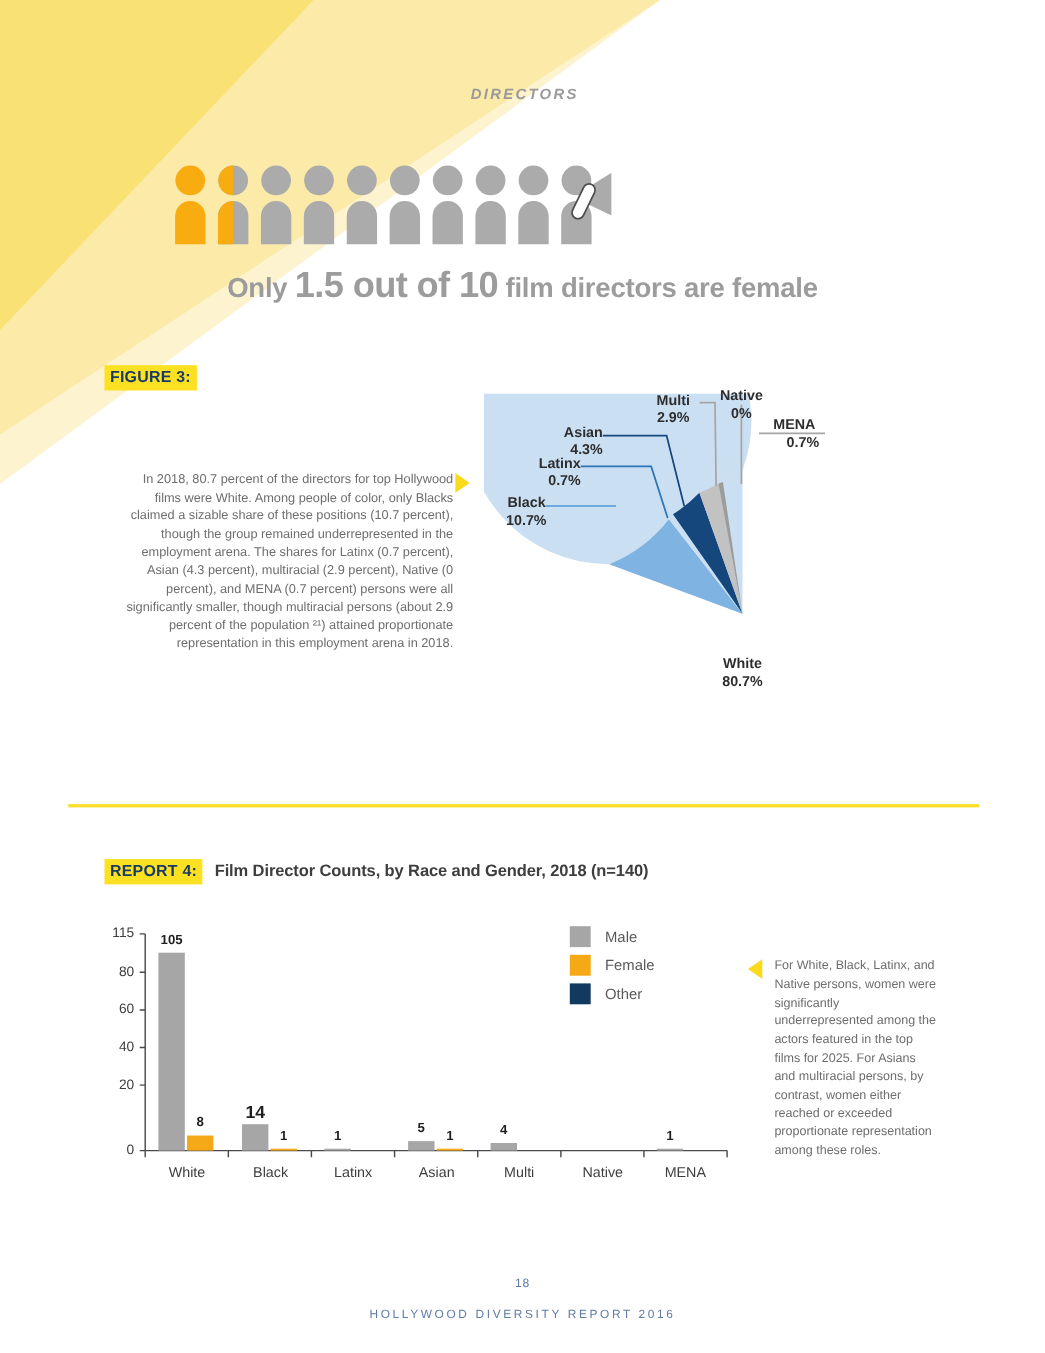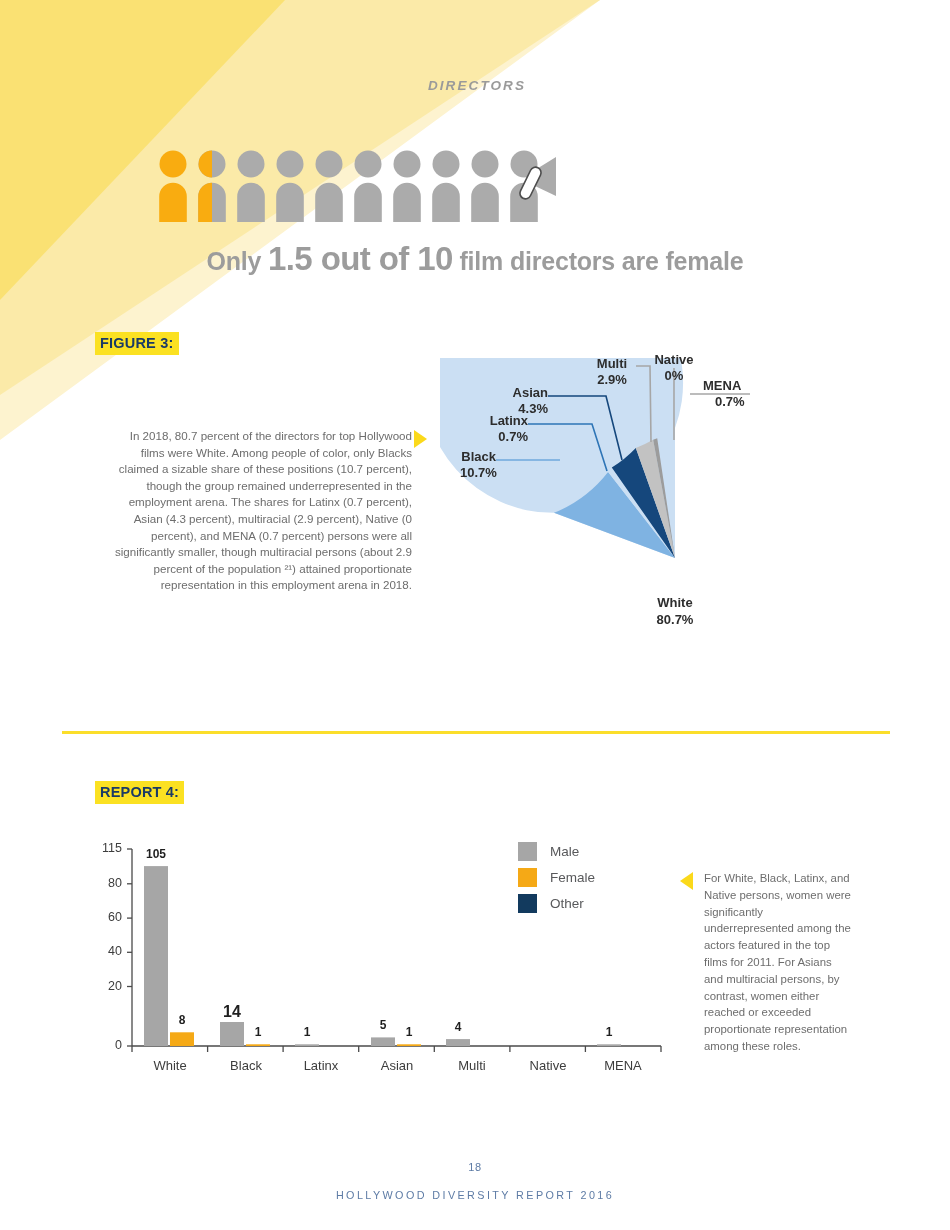--- a/index.html
+++ b/index.html
@@ -241,20 +241,21 @@
               font-size:13px;font-weight:bold;color:#2d2d2d;line-height:17px;">
     <div>White</div>
     <div>80.7%</div>
   </div>
 </div>
 
 <div id="divider"></div>
 
 <div class="fig-title" id="fig4-title">
   <span class="fig-tag">REPORT 4:</span>
+  <span class="fig-name">Film Director Counts, by Race and Gender, 2018 (n=140)</span>
 </div>
 
 <div id="bar-wrap">
   <svg width="580" height="260" viewBox="0 0 580 260">
 
     <g stroke="#4a4a4a" stroke-width="1.3" fill="none">
       <path d="M44,210 L573,210"></path>
       <path d="M44,13 L44,210"></path>
       <path d="M44,13 L39,13"></path>
       <path d="M44,47.8 L39,47.8"></path>
@@ -326,17 +327,17 @@
   <div class="lg-row">
     <span class="lg-sw" style="background:#F5A916;"></span>
     <span class="lg-tx">Female</span>
   </div>
   <div class="lg-row">
     <span class="lg-sw" style="background:#123A5E;"></span>
     <span class="lg-tx">Other</span>
   </div>
 </div>
 
-<div class="blurb" id="fig4-blurb">For White,  Black, Latinx, and Native persons, women were significantly underrepresented among the actors featured in the top films for 2011.  For Asians and multiracial persons, by contrast, women either reached or exceeded proportionate representation among these roles.</div>
+<div class="blurb" id="fig4-blurb">For White,  Black, Latinx, and Native persons, women were significantly underrepresented among the actors featured in the top films for 2025.  For Asians and multiracial persons, by contrast, women either reached or exceeded proportionate representation among these roles.</div>
 <div class="tri-left" id="fig4-arrow"></div>
 
 <div class="footer-num">18</div>
 <div class="footer-txt">HOLLYWOOD DIVERSITY REPORT 2016</div>
 
 </body></html>

